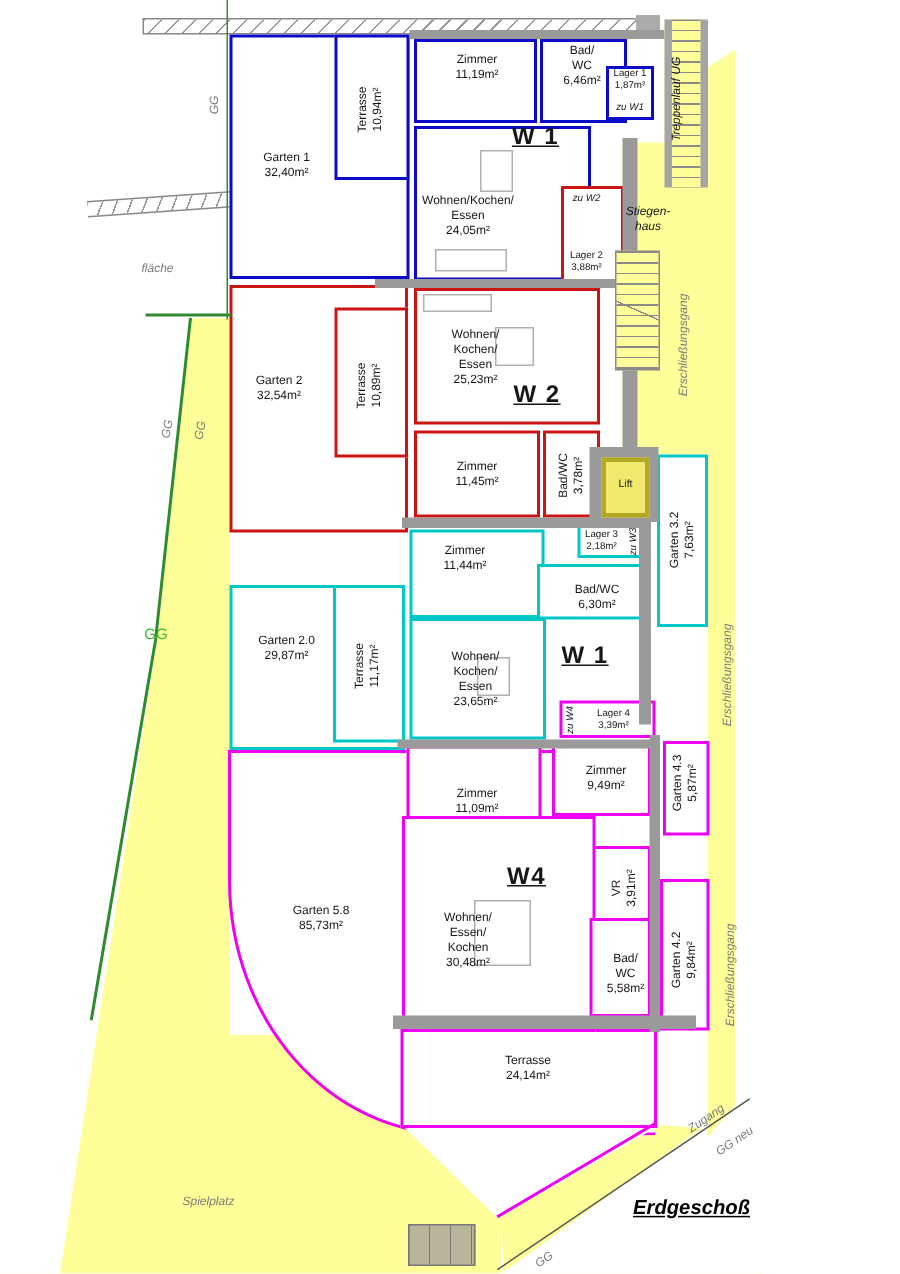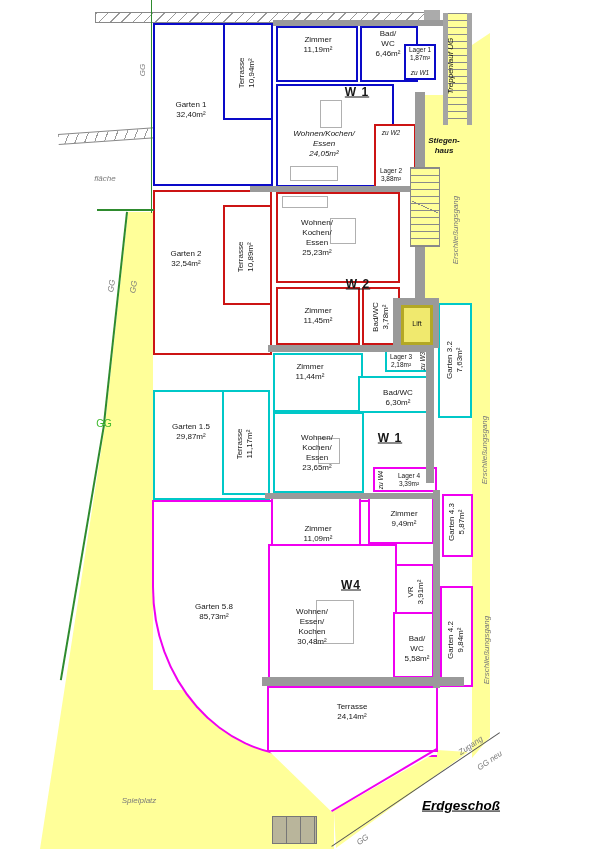--- a/index.html
+++ b/index.html
@@ -15,21 +15,21 @@
   .wall{position:absolute;background:var(--wall-gray);}
   .line{position:absolute;transform-origin:0 0;}
   .lbl{position:absolute;font-size:8px;line-height:1.25;color:#161616;text-align:center;
        white-space:pre-line;width:max-content;transform:translate(-50%,-50%);}
   .rot{transform:translate(-50%,-50%) rotate(-90deg);}
   .rot80{transform:translate(-50%,-50%) rotate(-80deg);}
   .rot34{transform:translate(-50%,-50%) rotate(-34deg);}
   .tiny{font-size:6.5px;line-height:1.2;}
   .it{font-style:italic;}
   .gray{color:var(--label-gray);}
-  .title{font-size:12px;font-weight:bold;text-decoration:underline;letter-spacing:1px;}
+  .title{font-size:16px;font-weight:bold;text-decoration:underline;letter-spacing:1px;}
   .bigtitle{font-size:13.5px;font-weight:bold;font-style:italic;text-decoration:underline;color:#000;}
   .gg-green{color:var(--gg-green);font-size:10px;}
   .hatch{position:absolute;box-sizing:border-box;border:1px solid #888;
          background:repeating-linear-gradient(135deg,#999 0 1px,transparent 1px 8px);}
   .ladder{position:absolute;box-sizing:border-box;border-top:1px solid #888;border-bottom:1px solid #888;
           background:repeating-linear-gradient(115deg,#999 0 1px,transparent 1px 9px);transform-origin:0 0;}
   .stair{position:absolute;box-sizing:border-box;background-color:var(--site-yellow);
          background-image:repeating-linear-gradient(to bottom,#8a8a8a 0 1px,transparent 1px 7px);}
   .furn{position:absolute;background:#fff;border:1px solid #b0b0b0;box-sizing:border-box;}
   .blk{display:block;}
@@ -123,56 +123,56 @@
   <div class="lbl" style="left:318px;top:45px;">Zimmer
 11,19m²</div>
   <div class="lbl" style="left:388px;top:44px;">Bad/
 WC
 6,46m²</div>
   <div class="lbl rot" style="left:247px;top:73px;">Terrasse
 10,94m²</div>
   <div class="lbl" style="left:191px;top:110px;">Garten 1
 32,40m²</div>
   <div class="lbl title" style="left:357px;top:92px;">W 1</div>
-  <div class="lbl" style="left:324px;top:144px;font-style:italic;">Wohnen/Kochen/
+  <div class="lbl" style="left:312px;top:144px;">Wohnen/Kochen/
 Essen
 24,05m²</div>
   <div class="lbl tiny" style="left:420px;top:61px;">
     <span class="blk">Lager 1
 1,87m²</span>
     <span class="blk it">zu W1</span>
   </div>
 
   <div class="lbl tiny it" style="left:391px;top:133px;">zu W2</div>
   <div class="lbl tiny" style="left:391px;top:175px;">Lager 2
 3,88m²</div>
   <div class="lbl" style="left:186px;top:259px;">Garten 2
 32,54m²</div>
   <div class="lbl rot" style="left:246px;top:257px;">Terrasse
 10,89m²</div>
   <div class="lbl" style="left:317px;top:238px;">Wohnen/
 Kochen/
 Essen
 25,23m²</div>
-  <div class="lbl title" style="left:358px;top:284px;text-align:center;">W 2</div>
+  <div class="lbl title" style="left:358px;top:264px;text-align:center;">W 2</div>
   <div class="lbl" style="left:318px;top:316px;">Zimmer
 11,45m²</div>
   <div class="lbl rot" style="left:381px;top:317px;">Bad/WC
 3,78m²</div>
 
   <div class="lbl tiny" style="left:401px;top:361px;">Lager 3
 2,18m²</div>
   <div class="lbl tiny rot it" style="left:423px;top:361px;">zu W3</div>
   <div class="lbl rot" style="left:455px;top:360px;">Garten 3.2
 7,63m²</div>
   <div class="lbl" style="left:310px;top:372px;">Zimmer
 11,44m²</div>
   <div class="lbl" style="left:398px;top:398px;">Bad/WC
 6,30m²</div>
-  <div class="lbl" style="left:191px;top:432px;">Garten 1.5
+  <div class="lbl" style="left:191px;top:432px;">Garten 2.0
 29,87m²</div>
   <div class="lbl rot" style="left:245px;top:444px;">Terrasse
 11,17m²</div>
   <div class="lbl" style="left:317px;top:453px;">Wohnen/
 Kochen/
 Essen
 23,65m²</div>
   <div class="lbl title" style="left:390px;top:438px;">W 1</div>
   <div class="lbl tiny rot it" style="left:381px;top:480px;">zu W4</div>
   <div class="lbl tiny" style="left:409px;top:480px;">Lager 4
@@ -195,21 +195,21 @@
 30,48m²</div>
   <div class="lbl" style="left:417px;top:649px;">Bad/
 WC
 5,58m²</div>
   <div class="lbl rot" style="left:456px;top:640px;">Garten 4.2
 9,84m²</div>
   <div class="lbl" style="left:352px;top:712px;">Terrasse
 24,14m²</div>
 
   <div class="lbl rot it" style="left:451px;top:66px;">Treppenlauf UG</div>
-  <div class="lbl it" style="left:444px;top:146px;font-weight:bold;">Stiegen-
+  <div class="lbl it" style="left:432px;top:146px;">Stiegen-
 haus</div>
   <div class="lbl" style="left:417px;top:324px;font-size:7px;">Lift</div>
   <div class="lbl rot it gray" style="left:456px;top:230px;">Erschließungsgang</div>
   <div class="lbl rot it gray" style="left:485px;top:450px;">Erschließungsgang</div>
   <div class="lbl rot it gray" style="left:487px;top:650px;">Erschließungsgang</div>
   <div class="lbl it gray" style="left:139px;top:801px;">Spielplatz</div>
   <div class="lbl rot34 it gray" style="left:471px;top:746px;">Zugang</div>
   <div class="lbl rot34 it gray" style="left:490px;top:761px;">GG neu</div>
   <div class="lbl rot it gray" style="left:143px;top:70px;">GG</div>
   <div class="lbl rot80 it gray" style="left:112px;top:286px;">GG</div>

